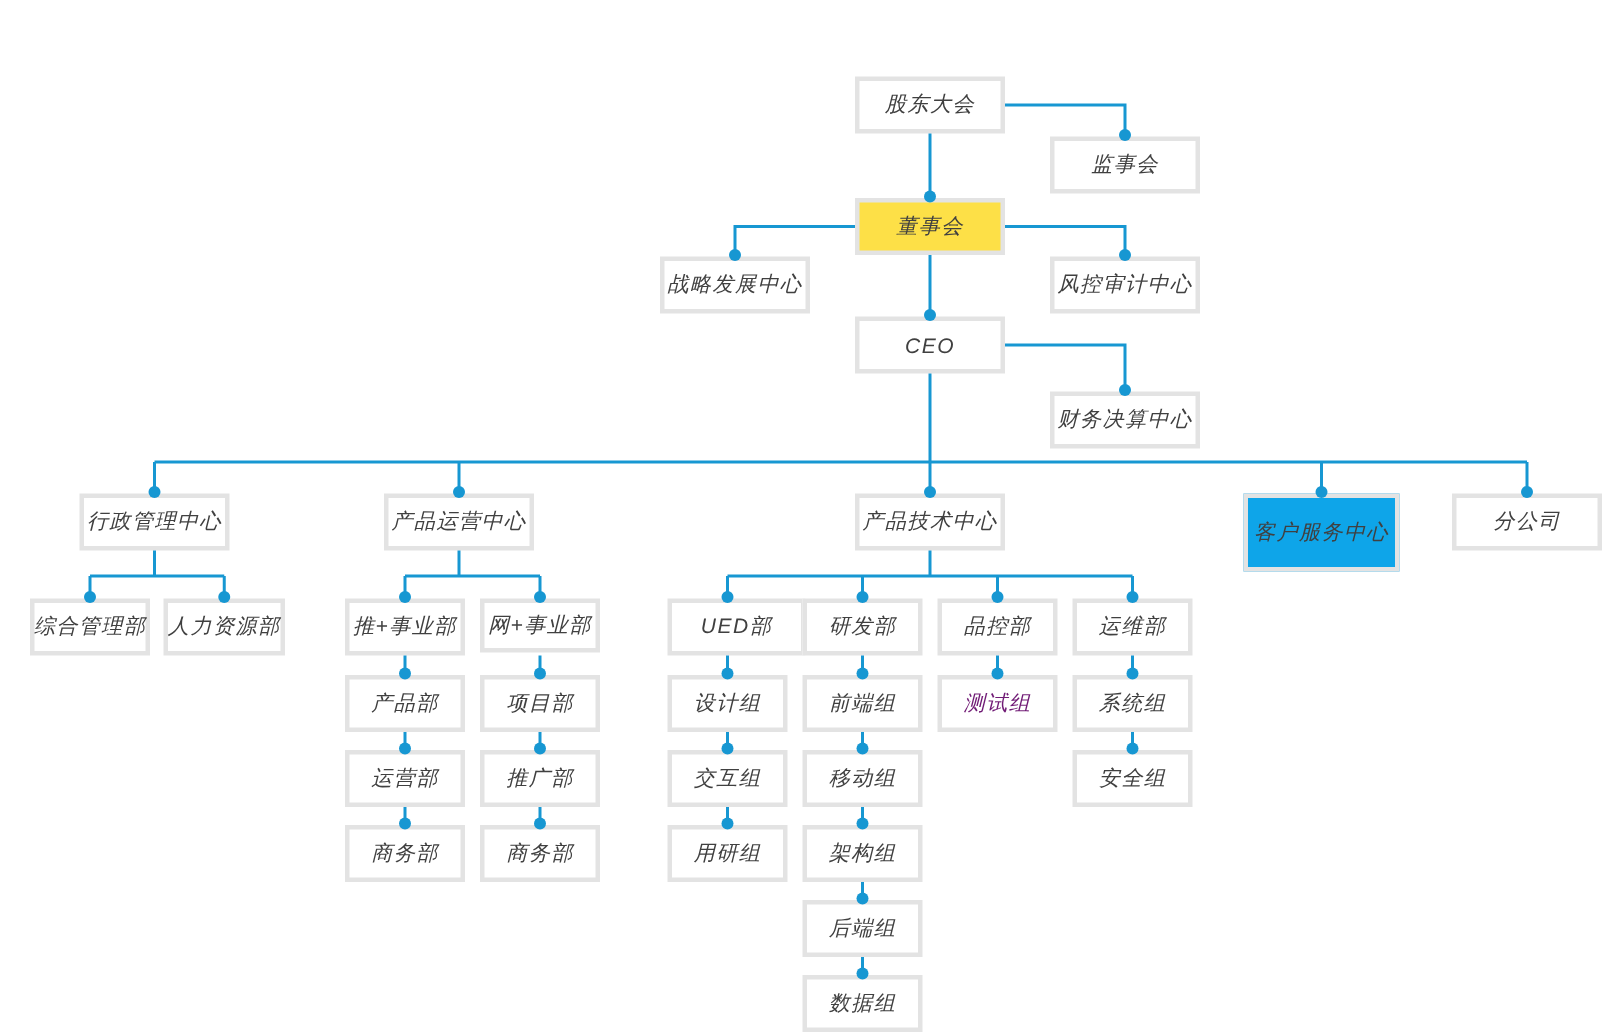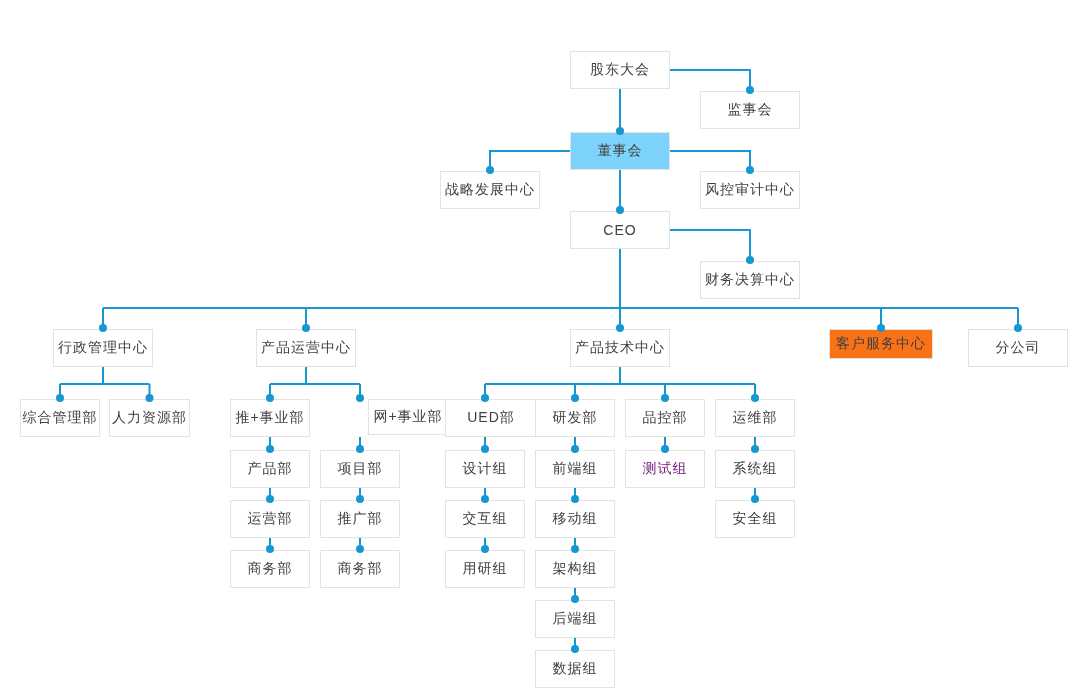--- a/index.html
+++ b/index.html
@@ -27,28 +27,29 @@
     left: 0;
     top: 0;
     width: 100%;
     height: 100%;
     z-index: 1;
   }
   .node {
     position: absolute;
     box-sizing: border-box;
     background: #ffffff;
-    border: 1px solid #84cc16;
+    border: 3px solid #84cc16;
     display: flex;
     align-items: center;
     justify-content: center;
     color: #404040;
     font-size: 14px;
     letter-spacing: 1px;
     white-space: nowrap;
+    font-style: italic;
   }
 </style>
 </head>
 <body>
 
 <div class="stage">
   <svg id="edge-layer" width="1070" height="689" viewBox="0 0 1070 689">
       <path d="M 670 70 H 750 V 91" fill="none" stroke="#1797d2" stroke-width="2"></path>
       <circle cx="750" cy="90" r="4" fill="#1797d2"></circle>
       <path d="M 620 89 V 132" fill="none" stroke="#1797d2" stroke-width="2"></path>
@@ -126,34 +127,34 @@
       <path d="M 665 437 V 450" fill="none" stroke="#1797d2" stroke-width="2"></path>
       <circle cx="665" cy="449" r="4" fill="#1797d2"></circle>
       <path d="M 755 437 V 450" fill="none" stroke="#1797d2" stroke-width="2"></path>
       <circle cx="755" cy="449" r="4" fill="#1797d2"></circle>
       <path d="M 755 488 V 500" fill="none" stroke="#1797d2" stroke-width="2"></path>
       <circle cx="755" cy="499" r="4" fill="#1797d2"></circle>
     </svg>
   <div id="node-layer">
       <div class="node" style="left: 570px; top: 51px; width: 100px; height: 38px; background: rgb(255, 255, 255); border-color: rgb(227, 227, 227); color: rgb(64, 64, 64);">股东大会</div>
       <div class="node" style="left: 700px; top: 91px; width: 100px; height: 38px; background: rgb(255, 255, 255); border-color: rgb(227, 227, 227); color: rgb(64, 64, 64);">监事会</div>
-      <div class="node" style="left: 570px; top: 132px; width: 100px; height: 38px; background: #7dd3fc; border-color: rgb(227, 227, 227); color: rgb(64, 64, 64);">董事会</div>
+      <div class="node" style="left: 570px; top: 132px; width: 100px; height: 38px; background: #fde047; border-color: rgb(227, 227, 227); color: rgb(64, 64, 64);">董事会</div>
       <div class="node" style="left: 440px; top: 171px; width: 100px; height: 38px; background: rgb(255, 255, 255); border-color: rgb(227, 227, 227); color: rgb(64, 64, 64);">战略发展中心</div>
       <div class="node" style="left: 700px; top: 171px; width: 100px; height: 38px; background: rgb(255, 255, 255); border-color: rgb(227, 227, 227); color: rgb(64, 64, 64); text-align: right;">风控审计中心</div>
       <div class="node" style="left: 570px; top: 211px; width: 100px; height: 38px; background: rgb(255, 255, 255); border-color: rgb(227, 227, 227); color: rgb(64, 64, 64);">CEO</div>
       <div class="node" style="left: 700px; top: 261px; width: 100px; height: 38px; background: rgb(255, 255, 255); border-color: rgb(227, 227, 227); color: rgb(64, 64, 64);">财务决算中心</div>
       <div class="node" style="left: 53px; top: 329px; width: 100px; height: 38px; background: rgb(255, 255, 255); border-color: rgb(227, 227, 227); color: rgb(64, 64, 64);">行政管理中心</div>
       <div class="node" style="left: 256px; top: 329px; width: 100px; height: 38px; background: rgb(255, 255, 255); border-color: rgb(227, 227, 227); color: rgb(64, 64, 64);">产品运营中心</div>
       <div class="node" style="left: 570px; top: 329px; width: 100px; height: 38px; background: rgb(255, 255, 255); border-color: rgb(227, 227, 227); color: rgb(64, 64, 64);">产品技术中心</div>
-      <div class="node" style="left: 829px; top: 329px; width: 104px; height: 30px; background: #f97316; border-color: rgb(227, 227, 227); color: rgb(64, 64, 64);">客户服务中心</div>
+      <div class="node" style="left: 829px; top: 329px; width: 104px; height: 52px; background: #0ea5e9; border-color: rgb(227, 227, 227); color: rgb(64, 64, 64);">客户服务中心</div>
       <div class="node" style="left: 968px; top: 329px; width: 100px; height: 38px; background: rgb(255, 255, 255); border-color: rgb(227, 227, 227); color: rgb(64, 64, 64);">分公司</div>
       <div class="node" style="left: 109px; top: 399px; width: 81px; height: 38px; background: rgb(255, 255, 255); border-color: rgb(227, 227, 227); color: rgb(64, 64, 64);">人力资源部</div>
       <div class="node" style="left: 20px; top: 399px; width: 80px; height: 38px; background: rgb(255, 255, 255); border-color: rgb(227, 227, 227); color: rgb(64, 64, 64);">综合管理部</div>
       <div class="node" style="left: 230px; top: 399px; width: 80px; height: 38px; background: rgb(255, 255, 255); border-color: rgb(227, 227, 227); color: rgb(64, 64, 64);">推+事业部</div>
-      <div class="node" style="left: 320px; top: 399px; width: 80px; height: 36px; background: rgb(255, 255, 255); border-color: rgb(227, 227, 227); color: rgb(64, 64, 64); margin-left: 48px;">网+事业部</div>
+      <div class="node" style="left: 320px; top: 399px; width: 80px; height: 36px; background: rgb(255, 255, 255); border-color: rgb(227, 227, 227); color: rgb(64, 64, 64);">网+事业部</div>
       <div class="node" style="left: 230px; top: 450px; width: 80px; height: 38px; background: rgb(255, 255, 255); border-color: rgb(227, 227, 227); color: rgb(64, 64, 64);">产品部</div>
       <div class="node" style="left: 230px; top: 500px; width: 80px; height: 38px; background: rgb(255, 255, 255); border-color: rgb(227, 227, 227); color: rgb(64, 64, 64);">运营部</div>
       <div class="node" style="left: 230px; top: 550px; width: 80px; height: 38px; background: rgb(255, 255, 255); border-color: rgb(227, 227, 227); color: rgb(64, 64, 64);">商务部</div>
       <div class="node" style="left: 320px; top: 450px; width: 80px; height: 38px; background: rgb(255, 255, 255); border-color: rgb(227, 227, 227); color: rgb(64, 64, 64);">项目部</div>
       <div class="node" style="left: 320px; top: 500px; width: 80px; height: 38px; background: rgb(255, 255, 255); border-color: rgb(227, 227, 227); color: rgb(64, 64, 64);">推广部</div>
       <div class="node" style="left: 320px; top: 550px; width: 80px; height: 38px; background: rgb(255, 255, 255); border-color: rgb(227, 227, 227); color: rgb(64, 64, 64);">商务部</div>
       <div class="node" style="left: 445px; top: 399px; width: 92px; height: 38px; background: rgb(255, 255, 255); border-color: rgb(227, 227, 227); color: rgb(64, 64, 64);">UED部</div>
       <div class="node" style="left: 445px; top: 450px; width: 80px; height: 38px; background: rgb(255, 255, 255); border-color: rgb(227, 227, 227); color: rgb(64, 64, 64);">设计组</div>
       <div class="node" style="left: 445px; top: 500px; width: 80px; height: 38px; background: rgb(255, 255, 255); border-color: rgb(227, 227, 227); color: rgb(64, 64, 64);">交互组</div>
       <div class="node" style="left: 445px; top: 550px; width: 80px; height: 38px; background: rgb(255, 255, 255); border-color: rgb(227, 227, 227); color: rgb(64, 64, 64);">用研组</div>

